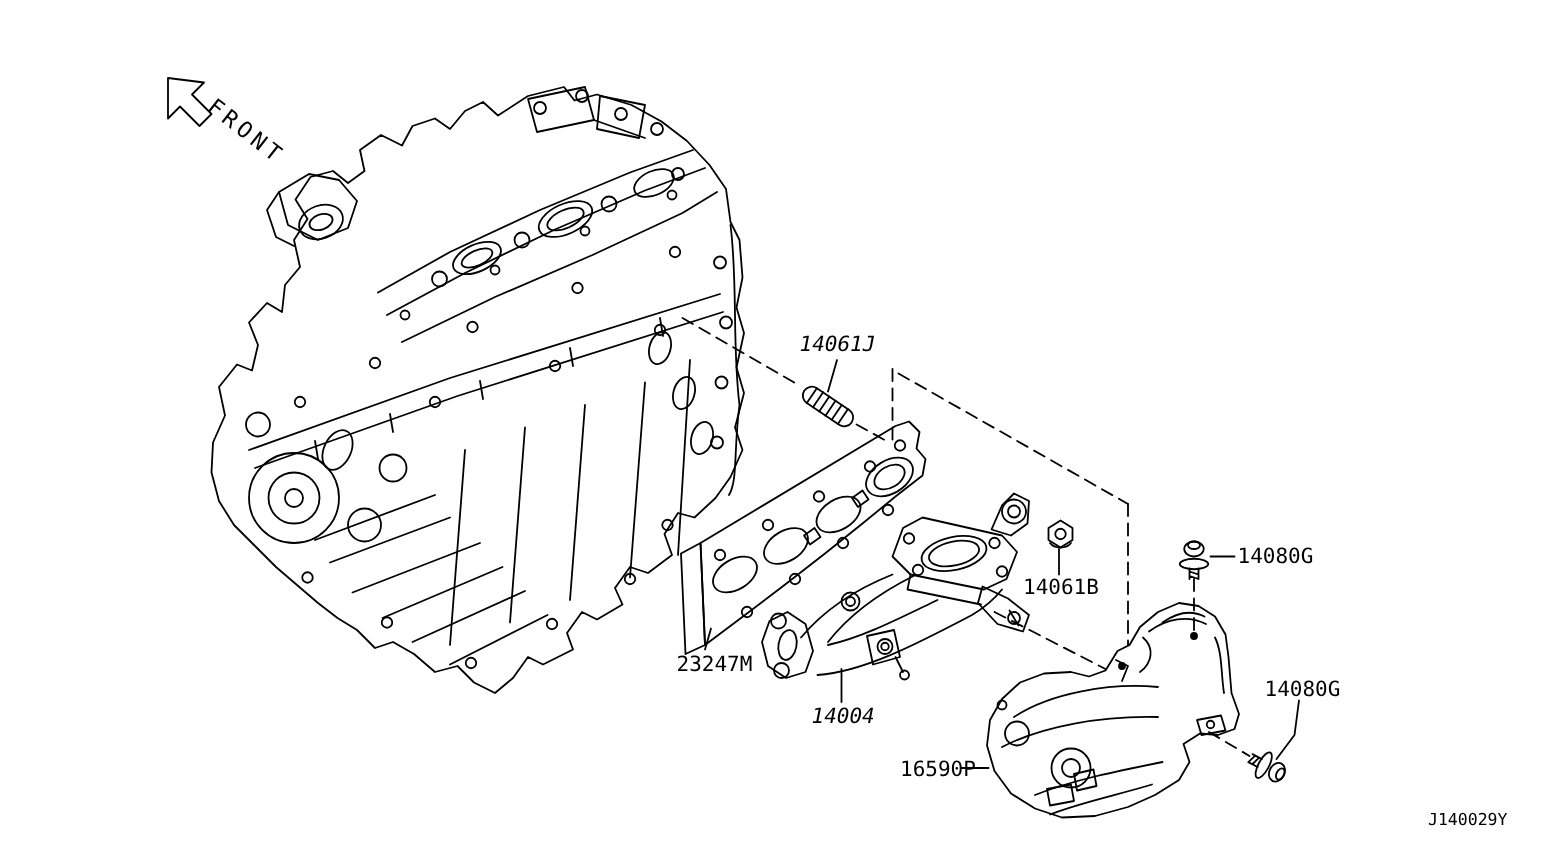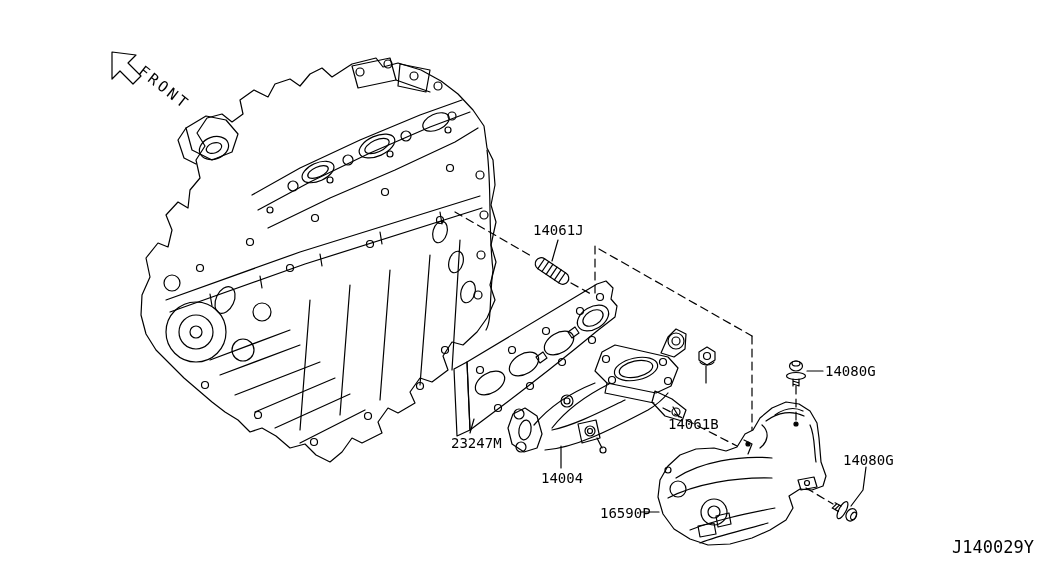--- a/index.html
+++ b/index.html
@@ -7,21 +7,21 @@
     position:relative;width:1045px;height:572px;background:#ffffff;
     font-family:"DejaVu Sans Mono","Liberation Mono",monospace;
     overflow:hidden;color:#000;
   }
   #artwork{position:absolute;left:0;top:0;width:1045px;height:572px;}
   .callout{
     position:absolute;font-size:14px;line-height:16px;letter-spacing:0px;
     color:#000;white-space:nowrap;cursor:pointer;
   }
   .code{
-    position:absolute;font-size:17px;line-height:18px;color:#000;white-space:nowrap;
+    position:absolute;font-size:11px;line-height:18px;color:#000;white-space:nowrap;
   }
   .front{
     position:absolute;left:146px;top:62px;font-size:15px;letter-spacing:3px;
     transform:rotate(38deg);transform-origin:left top;color:#000;white-space:nowrap;
   }
   svg *{vector-effect:non-scaling-stroke;}
 </style>
 </head>
 <body>
 
@@ -232,28 +232,28 @@
       <path d="M807,371 L823,371"></path>
       <path d="M470,433 L474,419"></path>
       <path d="M561,468 L561,446"></path>
       <path d="M641,512 L659,512"></path>
       <path d="M866,467 L863,490 L851,506"></path>
     </g>
   </svg>
 
   <div class="front">FRONT</div>
 
-  <div class="callout" style="left:533px;top:222px;">14061J</div>
-
-  <div class="callout" style="left:668px;top:384px;margin-top:32px;">14061B</div>
+  <div class="callout" style="left:533px;top:222px;font-style:italic;">14061J</div>
+
+  <div class="callout" style="left:682px;top:384px;">14061B</div>
 
   <div class="callout" style="left:825px;top:363px;">14080G</div>
 
   <div class="callout" style="left:451px;top:435px;">23247M</div>
 
-  <div class="callout" style="left:541px;top:470px;">14004</div>
+  <div class="callout" style="left:541px;top:470px;font-style:italic;">14004</div>
 
   <div class="callout" style="left:600px;top:505px;">16590P</div>
 
   <div class="callout" style="left:843px;top:452px;">14080G</div>
 
   <div class="code" style="left:952px;top:538px;">J140029Y</div>
 </div>
 
 </body></html>

